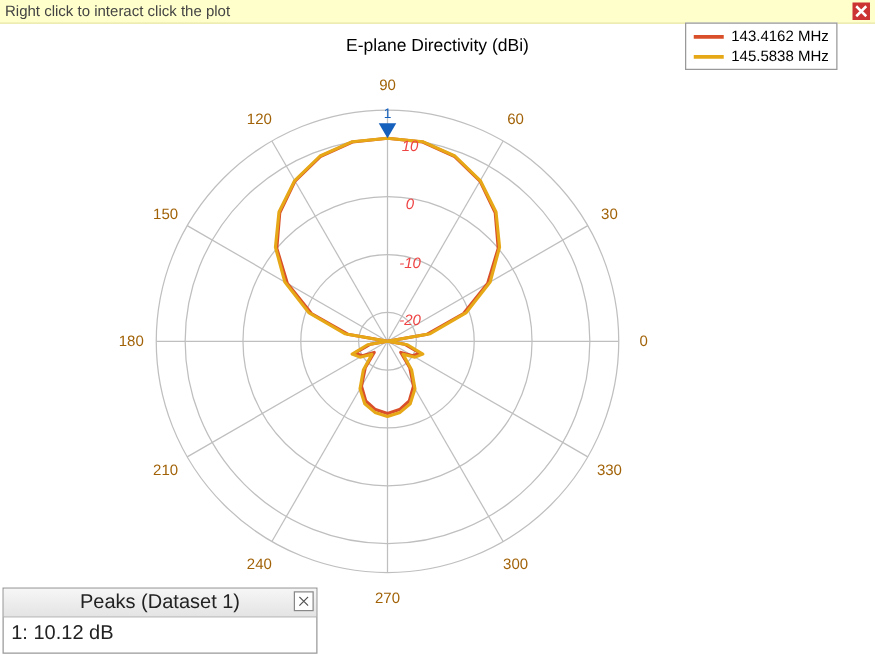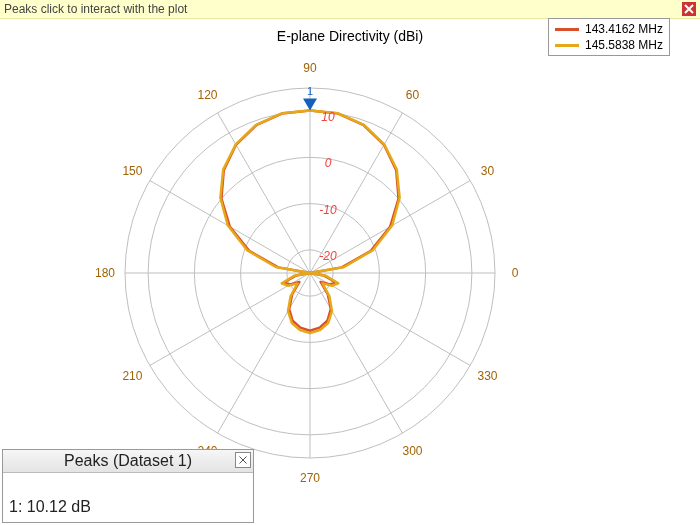--- a/index.html
+++ b/index.html
@@ -108,28 +108,27 @@
     border: 1px solid #888;
     background: #fff;
     display: flex; align-items: center; justify-content: center;
     cursor: pointer;
   }
   .peaks-close svg { width: 8px; height: 8px; }
   .peaks-body {
     padding: 4px 6px;
     min-height: 20px;
     color: #222;
-    margin-top: 21px;
   }
 </style>
 </head>
 <body>
 
 <div class="info-bar">
-  <span>Peaks click to interact with the plot</span>
+  <span>Right click to interact click the plot</span>
   <div class="close-btn">
     <svg viewBox="0 0 10 10">
         <path d="M1 1 L9 9 M9 1 L1 9" stroke="#fff" stroke-width="2"></path>
       </svg>
   </div>
 </div>
 
 <div class="title">E-plane Directivity (dBi)</div>
 
 <div class="legend-box">

